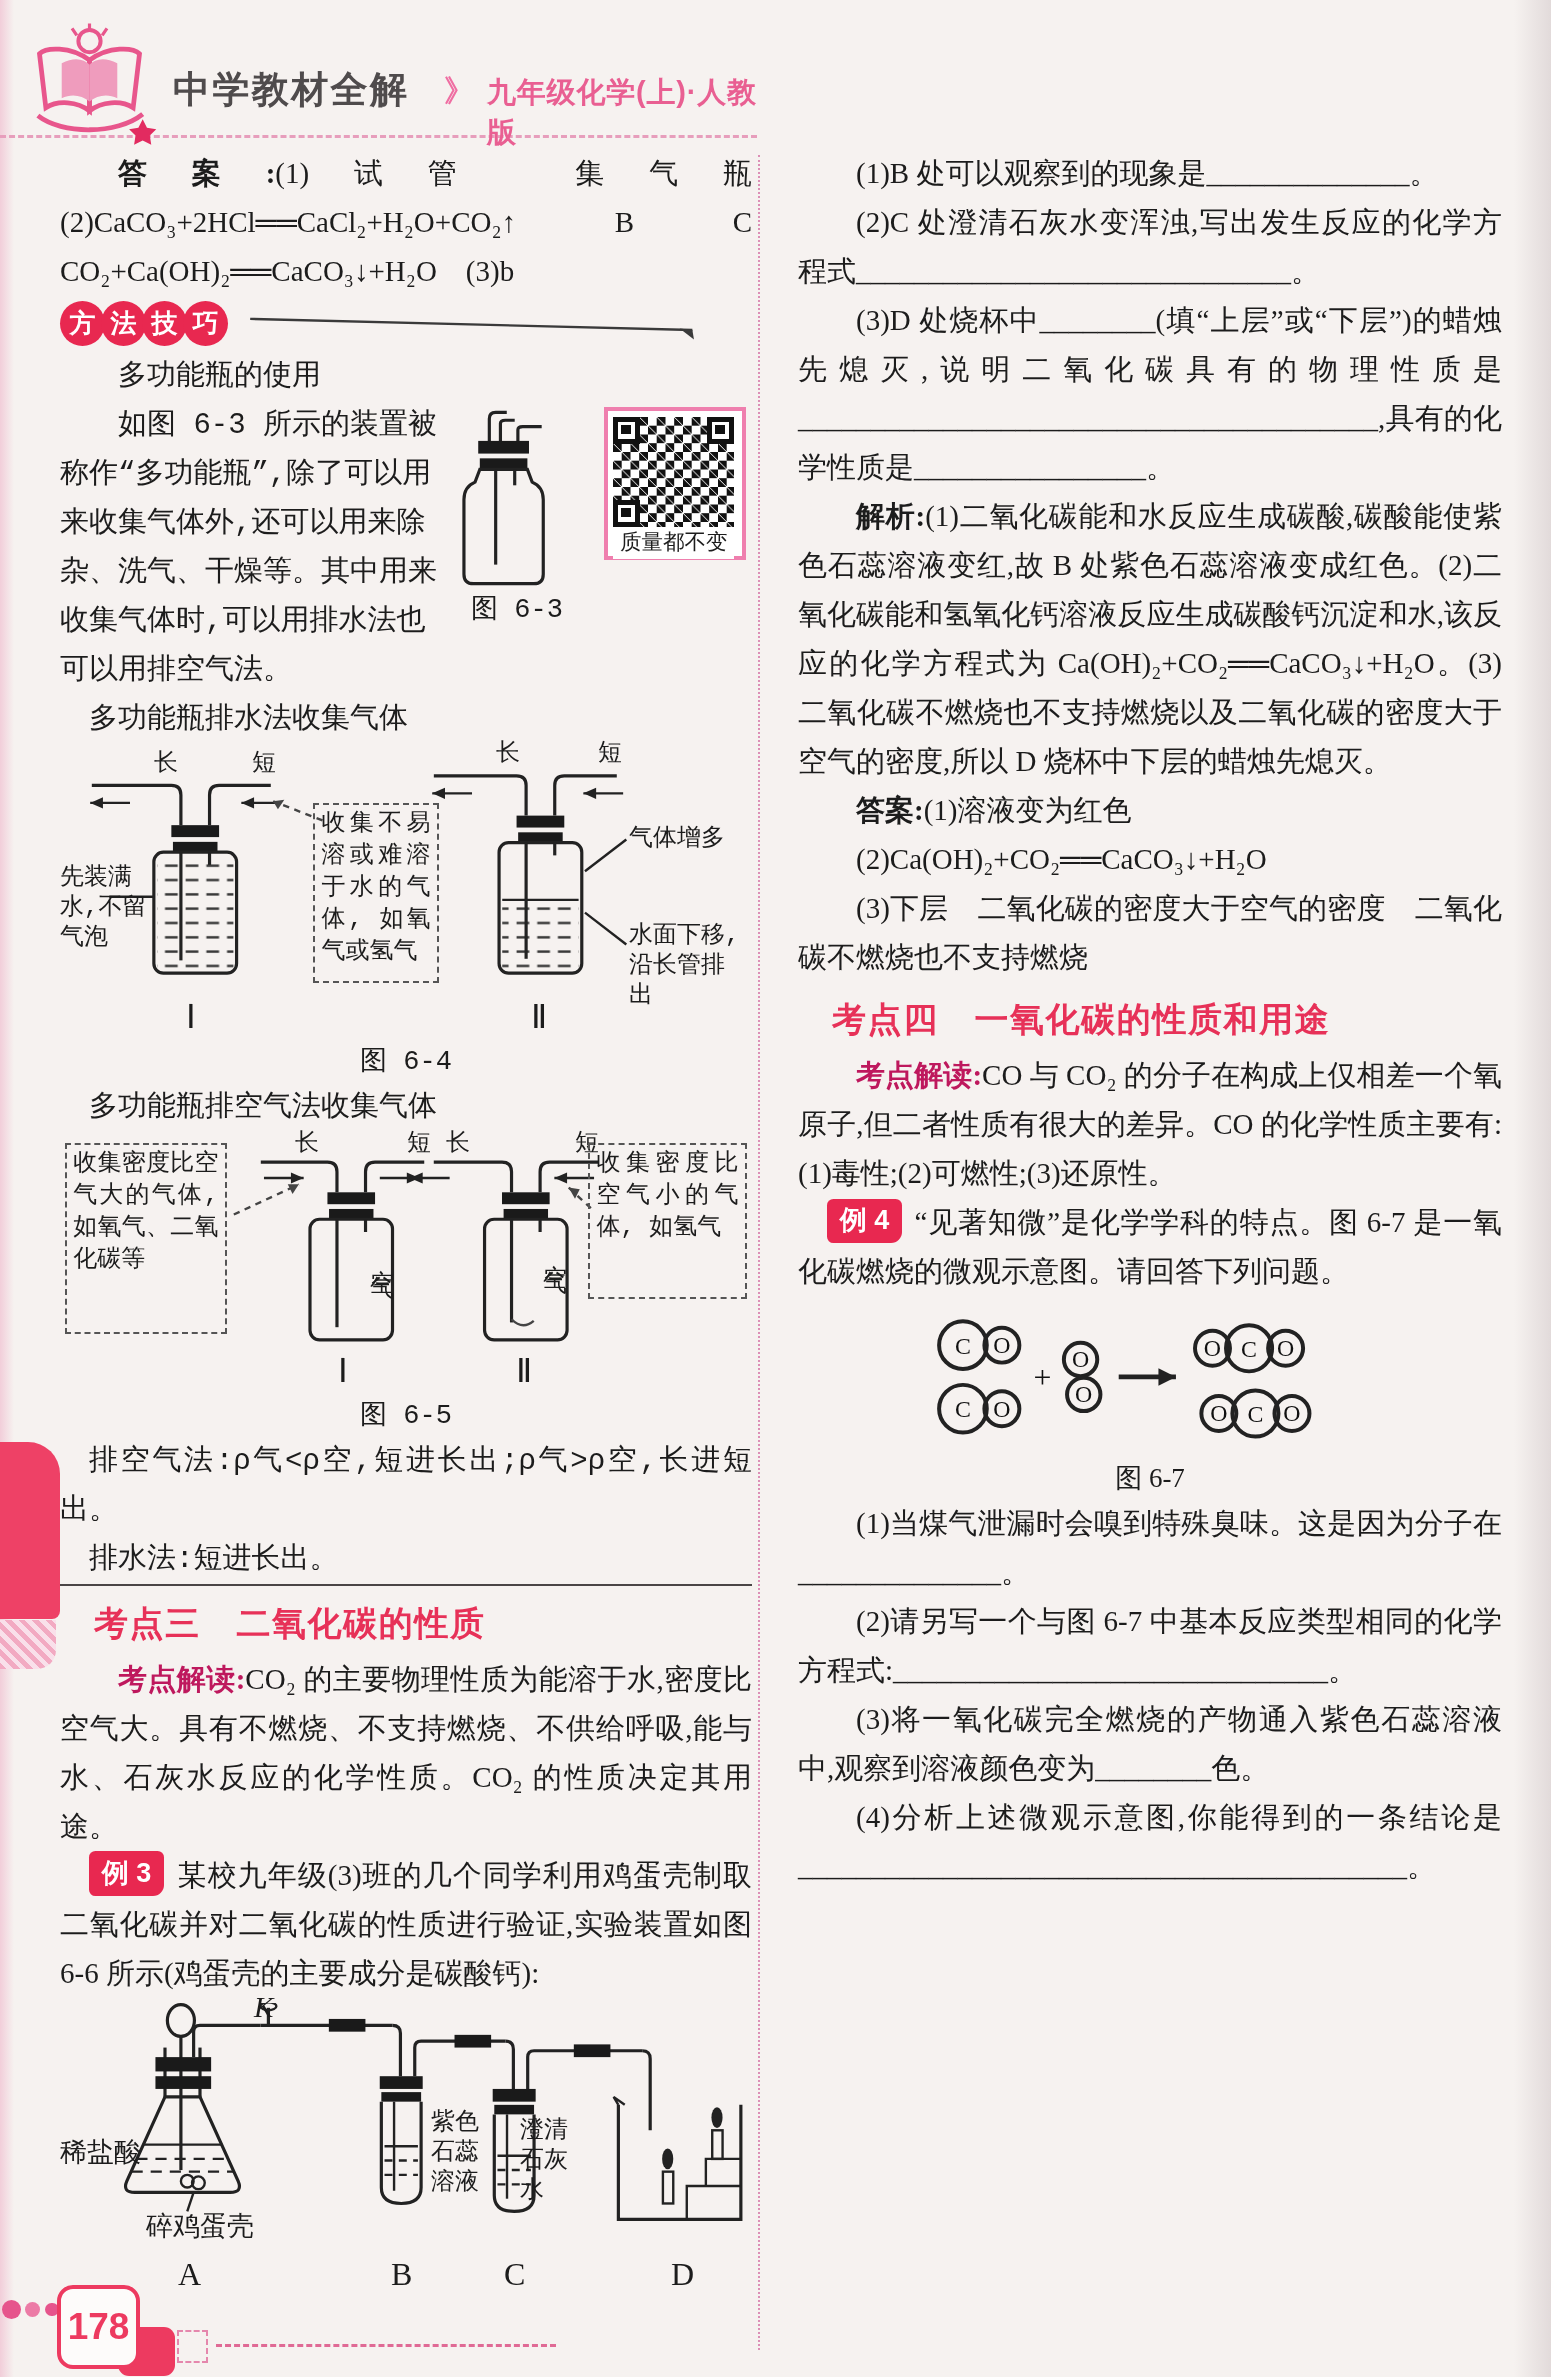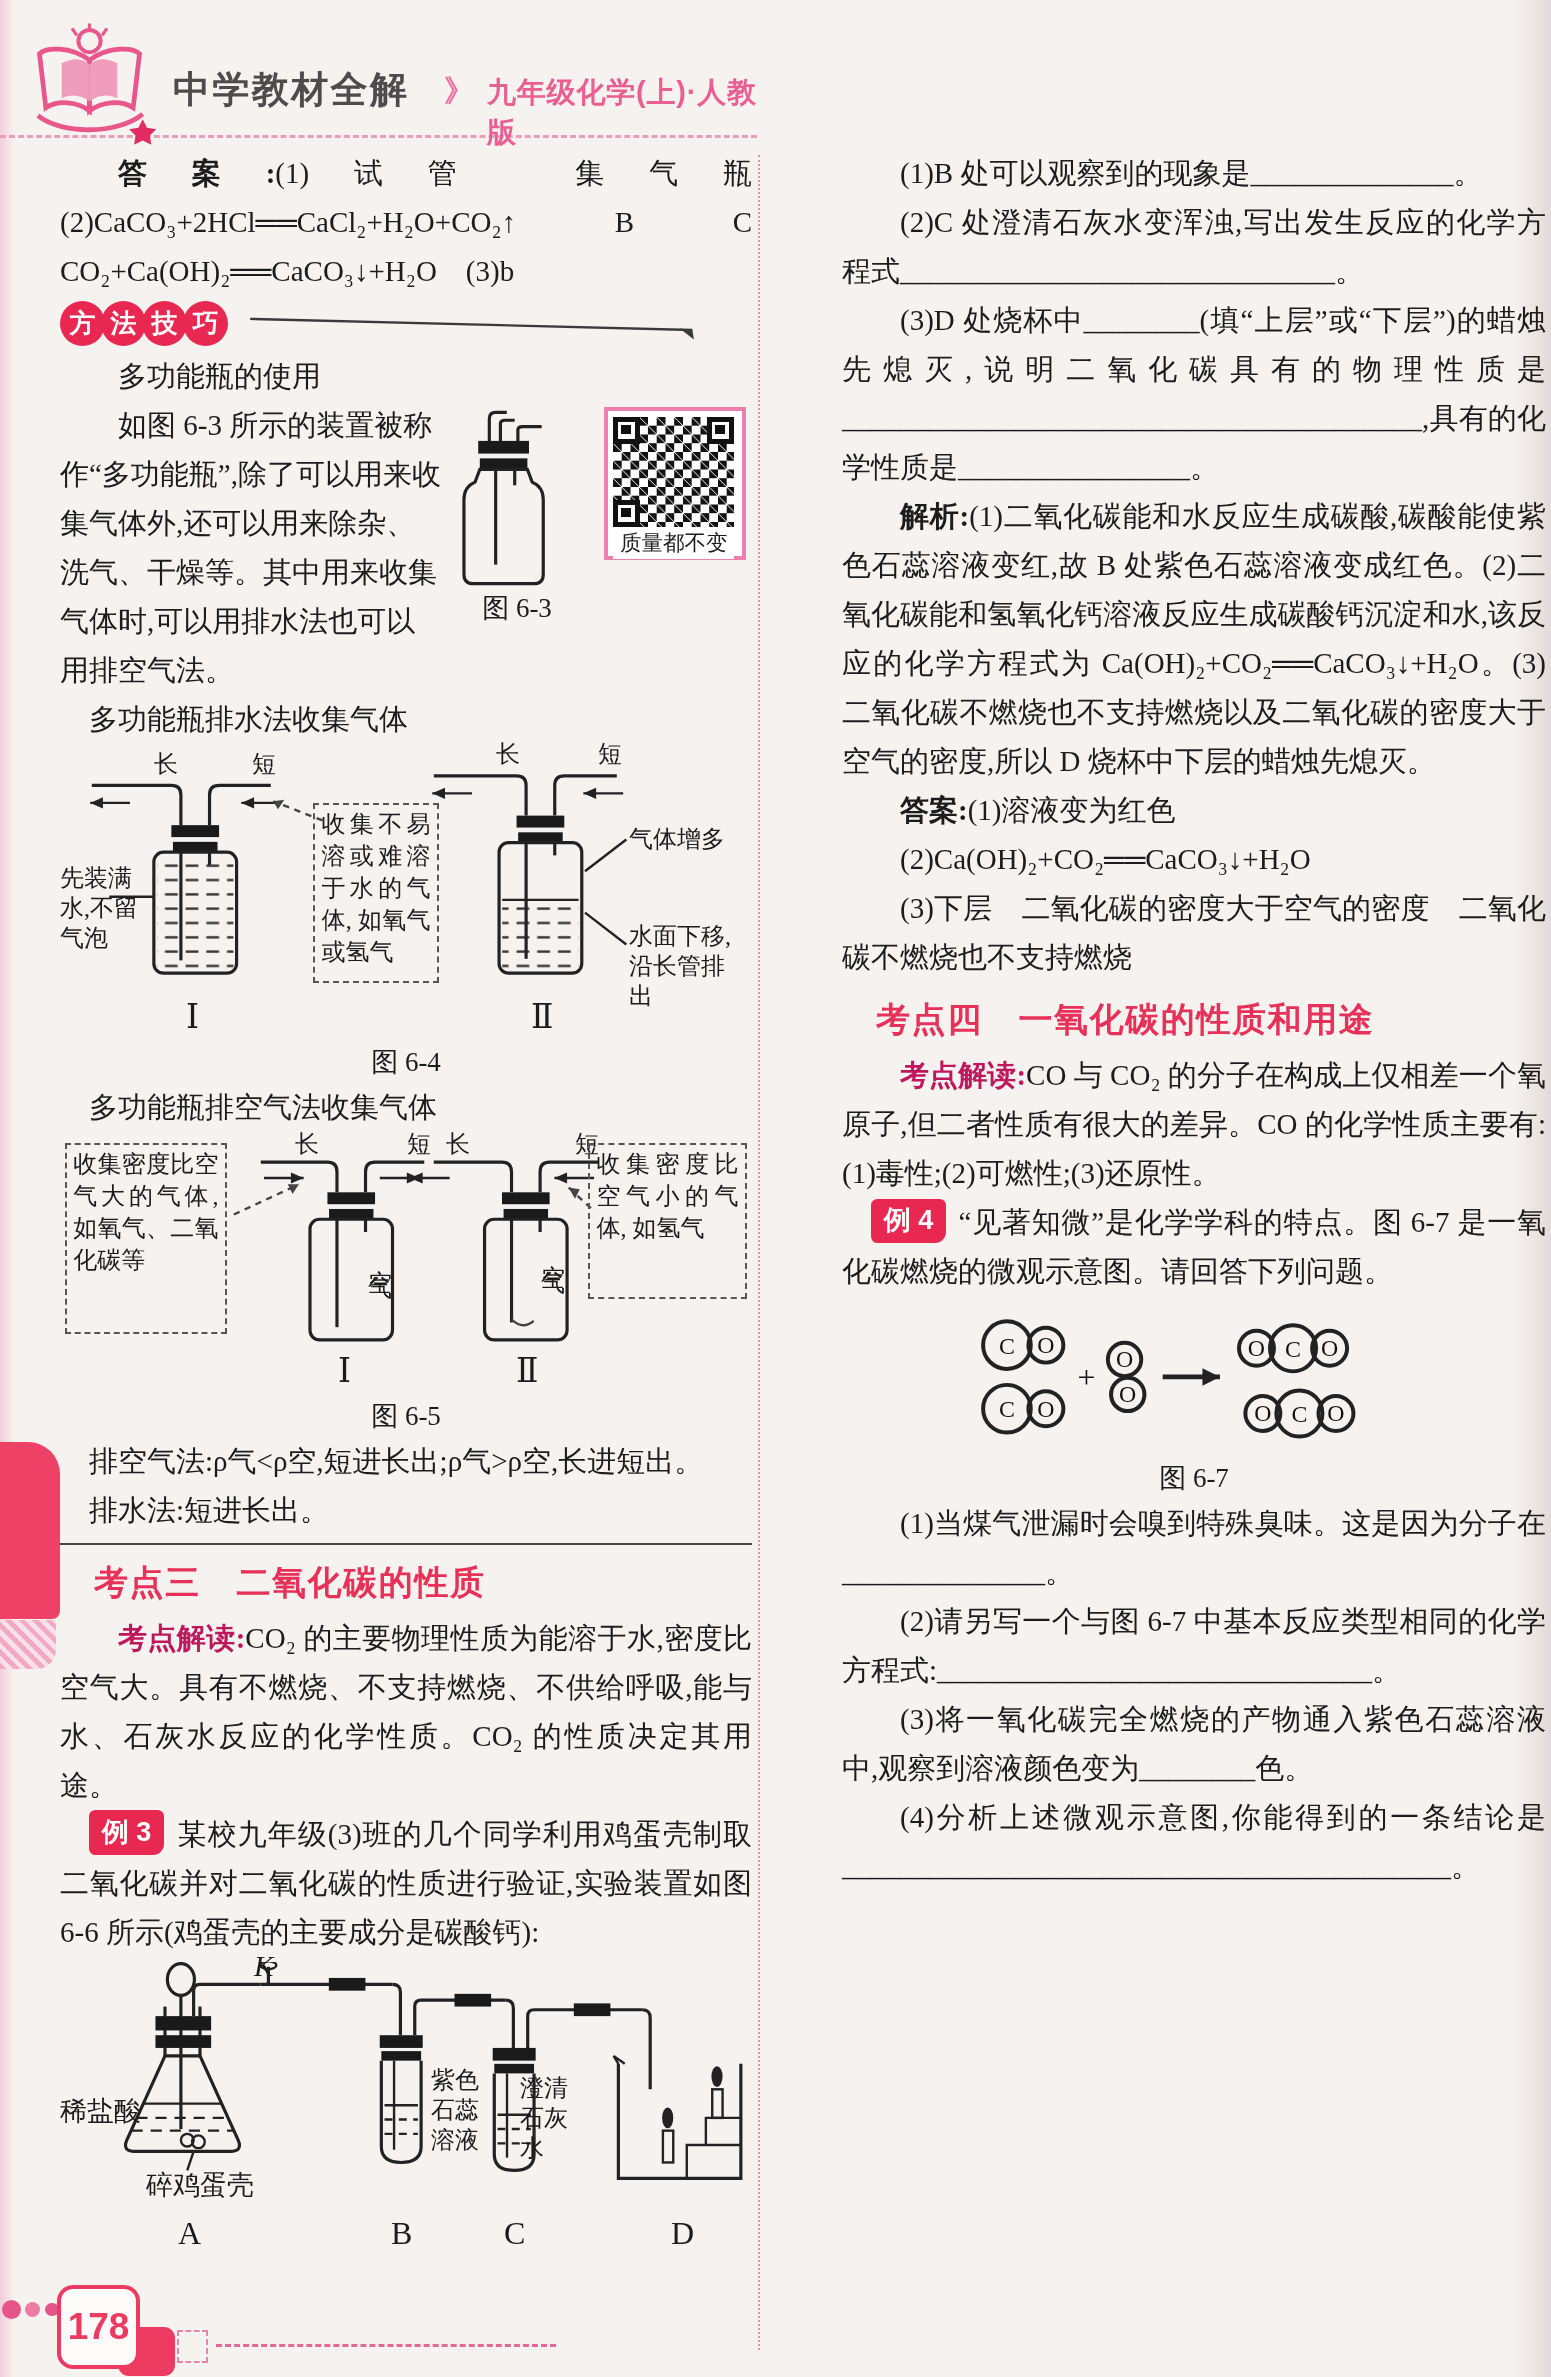--- a/index.html
+++ b/index.html
@@ -19,40 +19,40 @@
   
   .header{position:absolute;left:0;top:41px;width:757px;height:94px;border-bottom:3.2px dashed #e79ebc;}
   .brand{position:absolute;left:173px;top:24px;font-family:"Liberation Sans","DejaVu Sans",sans-serif;
      font-weight:bold;font-size:37px;color:#4f4b4c;letter-spacing:2.4px;}
   .hdr-sep{position:absolute;left:444px;top:30px;color:#ef6ea2;font-size:30px;font-weight:bold;}
   .edition{position:absolute;left:487px;top:32px;font-family:"Liberation Sans","DejaVu Sans",sans-serif;
      font-weight:bold;font-size:29px;color:#e95f92;letter-spacing:0.8px;}
 
   .col{position:absolute;top:149px;}
   .col-left{left:60px;width:692px;}
-  .col-right{left:798px;width:704px;margin-left:44px;}
+  .col-right{left:798px;width:704px;}
   .col-divider{position:absolute;left:758px;top:155px;height:2195px;width:0;border-left:2.4px dotted #dc8fb6;}
 
   p{margin:0;font-size:29px;line-height:49px;text-align:justify;}
   .ind2{text-indent:2em;}
   .ind1{text-indent:1em;}
   .b{font-weight:bold;}
   .red{color:#be185d;}
   .sec-title{font-family:"Liberation Sans","DejaVu Sans",sans-serif;font-weight:bold;
      font-size:34px;color:#e73158;line-height:52px;margin:11px 0 6.4px 0;text-indent:1em;letter-spacing:1.6px;}
 
   
   .method-row{position:relative;height:51px;margin-top:4.8px;}
   .mb-circles{position:absolute;left:0;top:0;display:flex;}
   .mb-c{width:45px;height:45px;border-radius:50%;background:#e82850;color:#fff;
      font-family:"Liberation Sans","DejaVu Sans",sans-serif;font-weight:bold;font-size:26px;
      display:flex;align-items:center;justify-content:center;margin-right:-4px;}
   .mb-line{position:absolute;left:187px;top:4.8px;}
 
-  .method-box{border-bottom:2.4px solid #4a4546;padding-bottom:8px;}
+  .method-box{border-bottom:2.4px solid #4a4546;font-family:Liberation Mono, monospace;}
 
   
   .fig63-float{float:right;width:304px;height:240px;position:relative;margin-left:4.8px;}
   .fig63-bottle{position:absolute;left:0;top:4.8px;}
   .fig63-cap{position:absolute;left:9.5px;top:189px;width:119px;text-align:center;font-size:27px;}
   .qr-box{position:absolute;right:6.4px;top:6.4px;width:142px;height:153px;border:4.8px solid #ef7fae;background:#fff;
      box-sizing:border-box;padding:5.6px 5.6px 0 5.6px;}
   .qr-pattern{position:relative;width:121px;height:110px;background:
      linear-gradient(45deg,#111 25%,transparent 25% 75%,#111 75%),
      linear-gradient(45deg,#111 25%,transparent 25% 75%,#111 75%);

